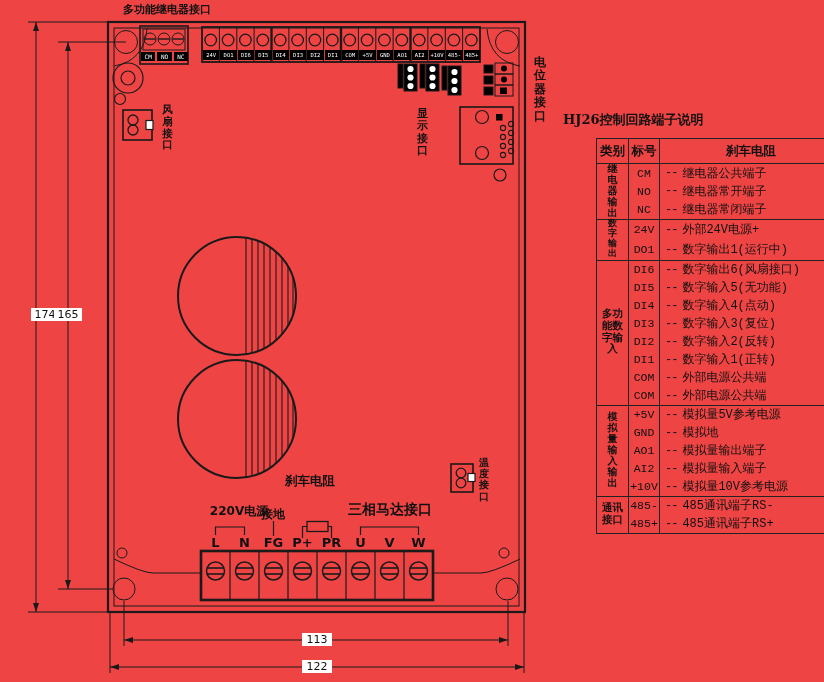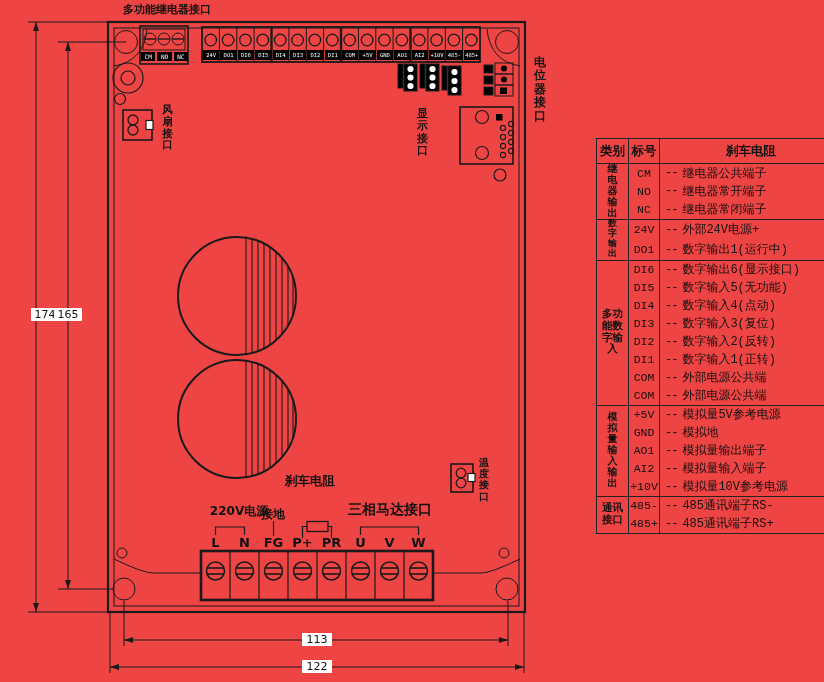--- a/index.html
+++ b/index.html
@@ -330,20 +330,21 @@
     <div>U</div>
     <div>V</div>
     <div>W</div>
   </div>
 
   <div class="dim" style="left:31px;top:308px;width:26px;">174</div>
   <div class="dim" style="left:54px;top:308px;width:26px;">165</div>
   <div class="dim" style="left:302px;top:633px;width:28px;">113</div>
   <div class="dim" style="left:302px;top:660px;width:28px;">122</div>
 
+  <div class="tbl-title">HJ26控制回路端子说明</div>
 
   <table class="terms">
     <colgroup>
         <col class="c-cat">
         <col class="c-code">
         <col class="c-desc">
       </colgroup>
     <thead>
       <tr>
         <th>类别</th>
@@ -406,21 +407,21 @@
       </tr>
 
       <tr class="gstart">
         <td class="cat c2" rowspan="8">
           <div class="catw">多功能数字输入</div>
           </td>
         <td class="code">DI6</td>
         <td class="desc">
             <div class="dw">
           <span class="dash">--</span>
-              <span>数字输出6(显示接口)</span>
+              <span>数字输出6(风扇接口)</span>
             </div>
           </td>
       </tr>
       <tr>
         <td class="code">DI5</td>
         <td class="desc">
             <div class="dw">
           <span class="dash">--</span>
               <span>数字输入5(无功能)</span>
             </div>

